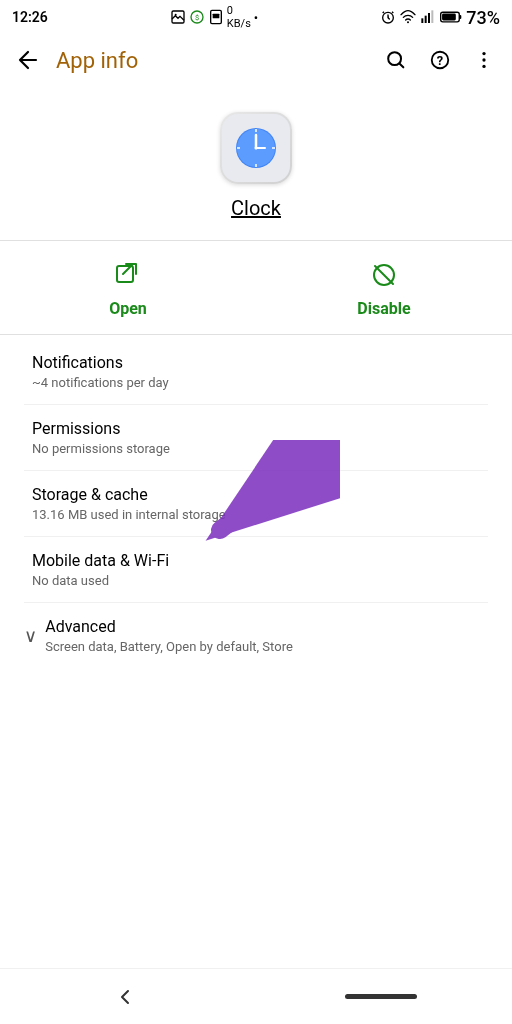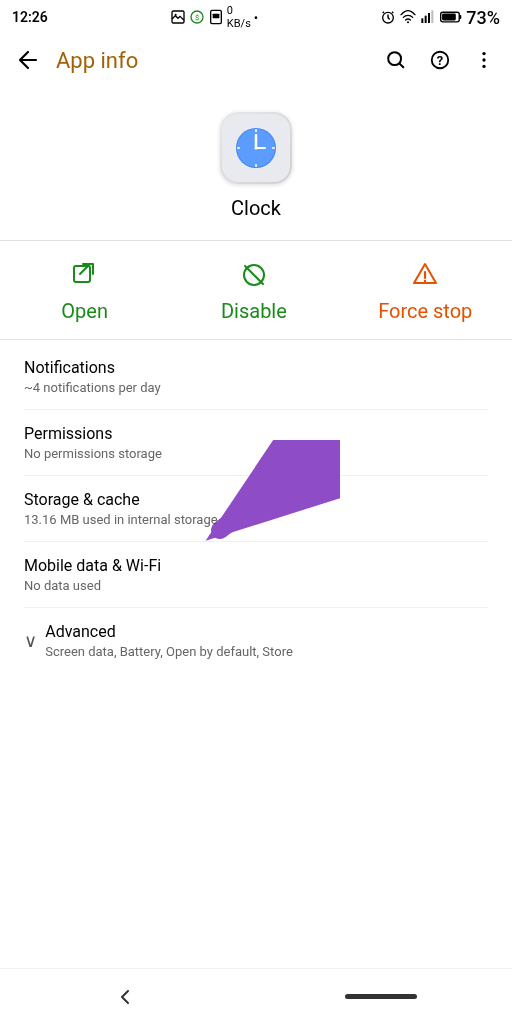--- a/index.html
+++ b/index.html
@@ -82,20 +82,21 @@
       border-radius: 50%;
     }
 
     
     .app-header {
       display: flex;
       flex-direction: column;
       align-items: center;
       padding: 24px 0 20px;
       background: #fff;
+      text-decoration: underline;
     }
     .app-icon-wrapper {
       width: 72px;
       height: 72px;
       border-radius: 18px;
       background: linear-gradient(135deg, #e8e8e8 0%, #d0d0d0 100%);
       display: flex;
       align-items: center;
       justify-content: center;
       overflow: hidden;
@@ -141,33 +142,33 @@
       min-width: 90px;
     }
     .action-btn-icon {
       width: 36px;
       height: 36px;
       display: flex;
       align-items: center;
       justify-content: center;
     }
     .action-btn-label {
-      font-size: 20px;
-      font-weight: 400;
+      font-size: 16px;
+      font-weight: 700;
     }
     .action-btn-label.green { color: #1a8a1a; }
     .action-btn-label.orange { color: #e65100; }
 
     
     .settings-list {
       background: #fff;
       padding: 4px 0;
     }
     .settings-item {
-      padding: 14px 24px;
+      padding: 14px 32px;
       cursor: pointer;
     }
     .settings-item-title {
       font-size: 16px;
       font-weight: 400;
       color: #000;
       margin-bottom: 3px;
     }
     .settings-item-subtitle {
       font-size: 13px;
@@ -353,30 +354,20 @@
     <span class="action-btn-label green">Open</span>
   </div>
   <div class="action-btn">
     <div class="action-btn-icon">
       <svg width="28" height="28" viewBox="0 0 28 28">
         <circle cx="14" cy="14" r="10" stroke="#1a8a1a" stroke-width="2" fill="none"></circle>
         <line x1="5" y1="5" x2="23" y2="23" stroke="#1a8a1a" stroke-width="2" stroke-linecap="round"></line>
       </svg>
     </div>
     <span class="action-btn-label green">Disable</span>
-  </div>
-  <div class="action-btn">
-    <div class="action-btn-icon">
-      <svg width="28" height="28" viewBox="0 0 28 28">
-        <path d="M14 3L25 22H3L14 3Z" stroke="#e65100" stroke-width="2" fill="none" stroke-linejoin="round"></path>
-        <line x1="14" y1="11" x2="14" y2="17" stroke="#e65100" stroke-width="2.2" stroke-linecap="round"></line>
-        <circle cx="14" cy="20" r="1.2" fill="#e65100"></circle>
-      </svg>
-    </div>
-    <span class="action-btn-label orange">Force stop</span>
   </div>
 </div>
 
 <div class="divider"></div>
 
 <div class="settings-list">
   <div class="settings-item">
     <div class="settings-item-title">Notifications</div>
     <div class="settings-item-subtitle">~4 notifications per day</div>
   </div>

